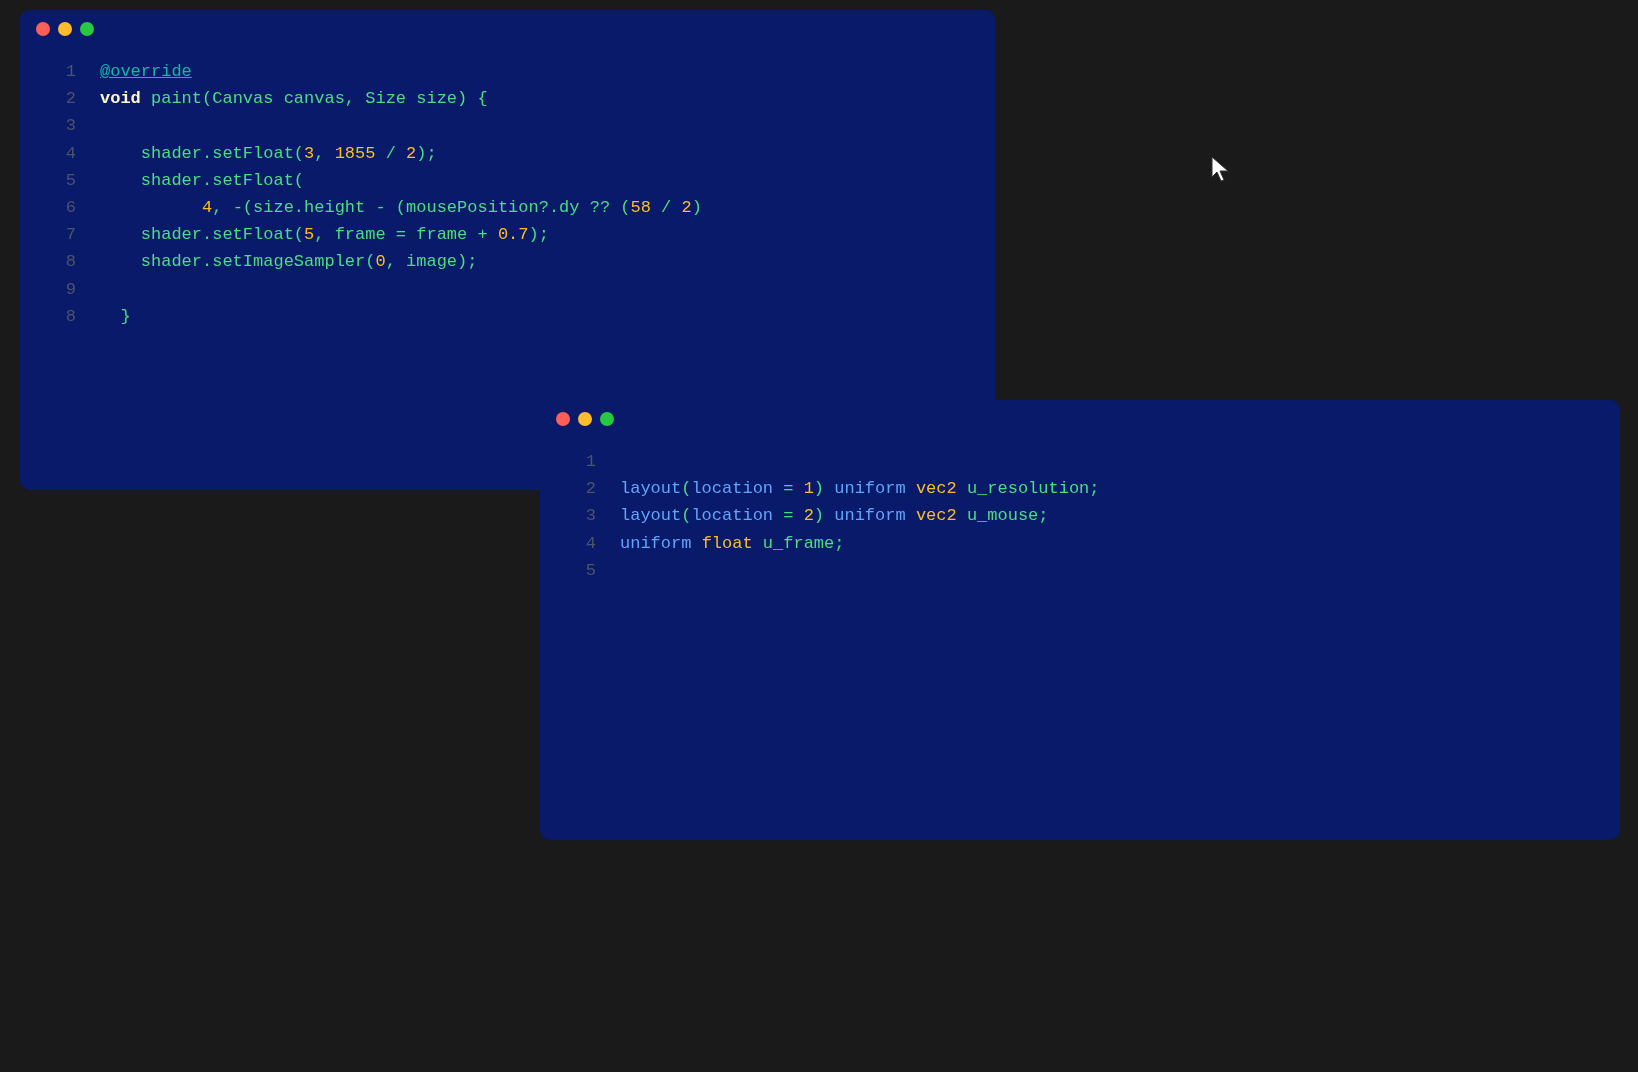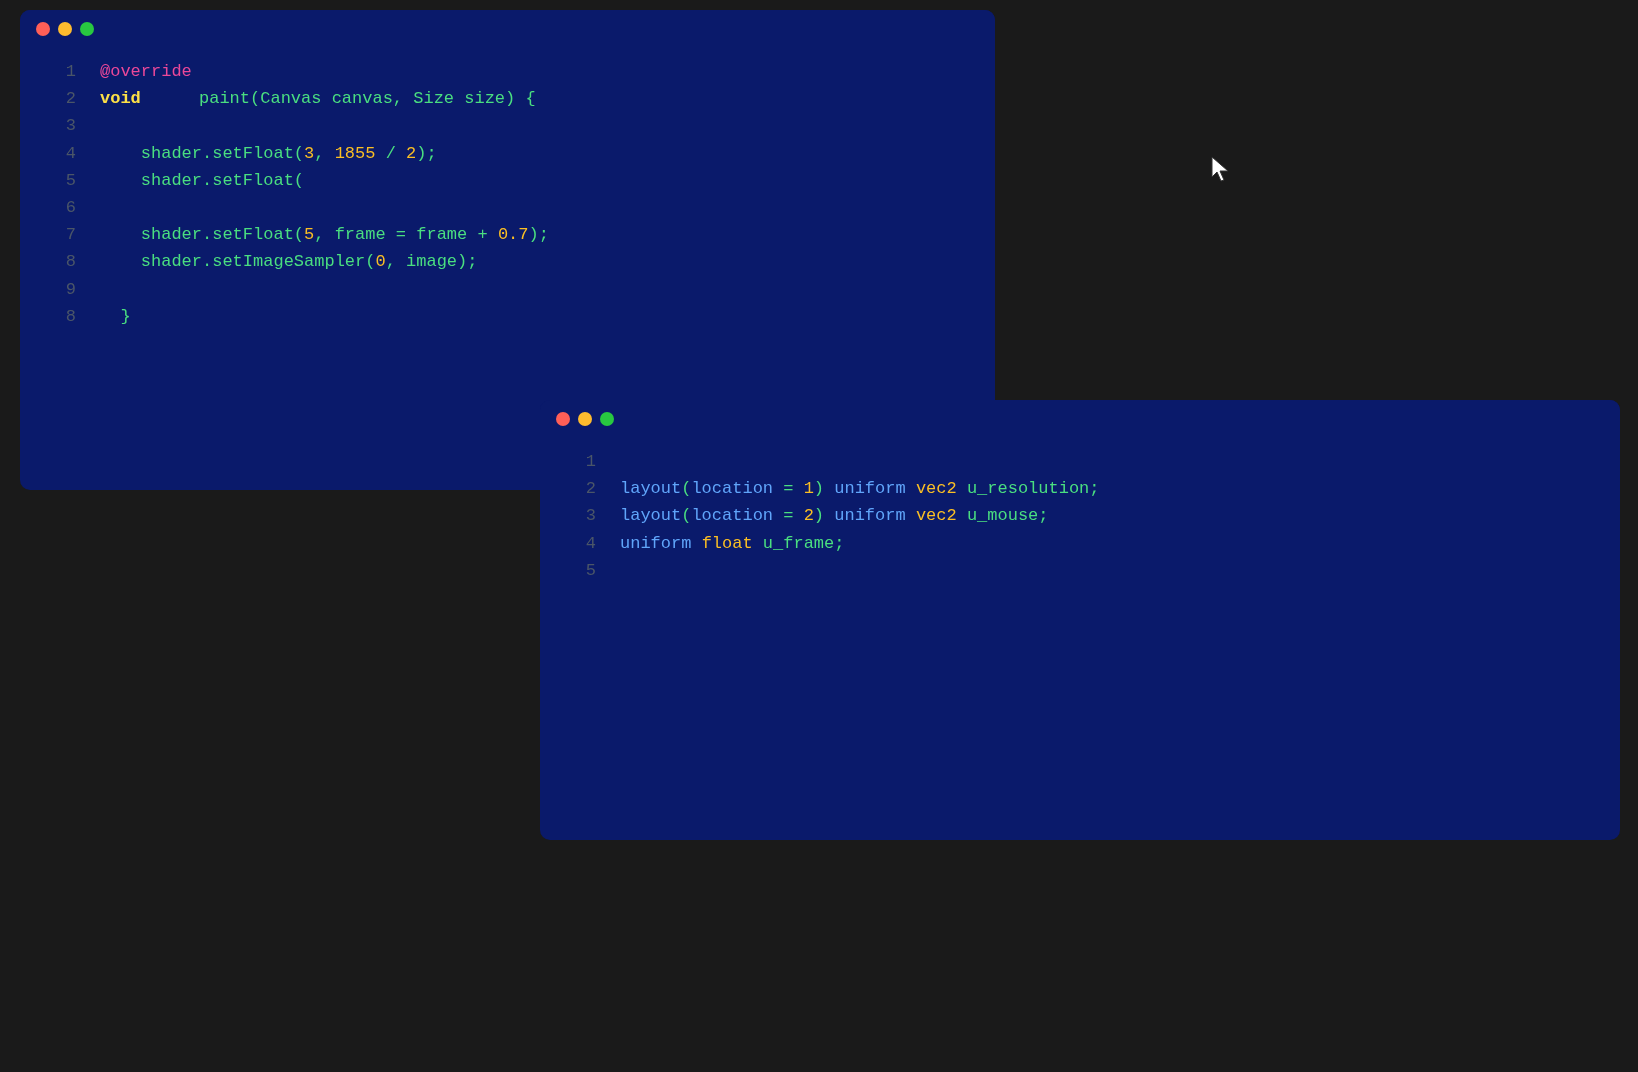--- a/index.html
+++ b/index.html
@@ -59,24 +59,24 @@
       text-align: right;
       margin-right: 24px;
       user-select: none;
       font-size: 17px;
     }
 
     .code-content {
       font-size: 17px;
       color: #4ade80;
     } 
-    .kw-bold { font-weight: bold; color: #fde047; }
+    .kw-bold { font-weight: bold; color: #fef9c3; }
     .num { color: #fbbf24; }
-    .method { color: #4ade80; padding-left: 48px; }
-    .annotation { color: #ec4899; }
+    .method { color: #4ade80; }
+    .annotation { color: #14b8a6; text-decoration: underline; }
 
     
     .window-1 {
       top: 10px;
       left: 20px;
       width: 975px;
       height: 480px;
     }
 
     
@@ -132,20 +132,21 @@
       <span class="code-content">    shader.setFloat(<span class="num">3</span>, <span class="num">1855</span> / <span class="num">2</span>);</span>
     </div>
 
     <div class="code-line">
       <span class="line-num">5</span>
       <span class="code-content">    shader.setFloat(</span>
     </div>
 
     <div class="code-line">
       <span class="line-num">6</span>
+      <span class="code-content">          <span class="num">4</span>, -(size.height - (mousePosition?.dy ?? (<span class="num">58</span> / <span class="num">2</span>)</span>
     </div>
 
     <div class="code-line">
       <span class="line-num">7</span>
       <span class="code-content">    shader.setFloat(<span class="num">5</span>, frame = frame + <span class="num">0.7</span>);</span>
     </div>
 
     <div class="code-line">
       <span class="line-num">8</span>
       <span class="code-content">    shader.setImageSampler(<span class="num">0</span>, image);</span>

